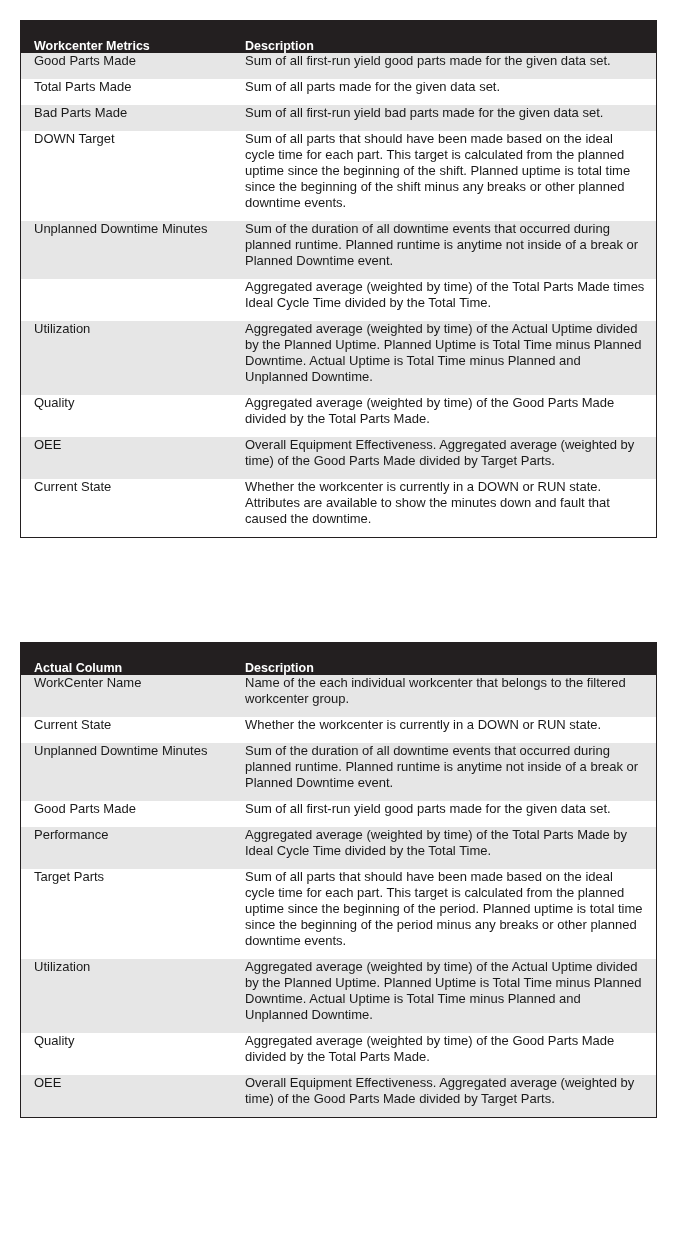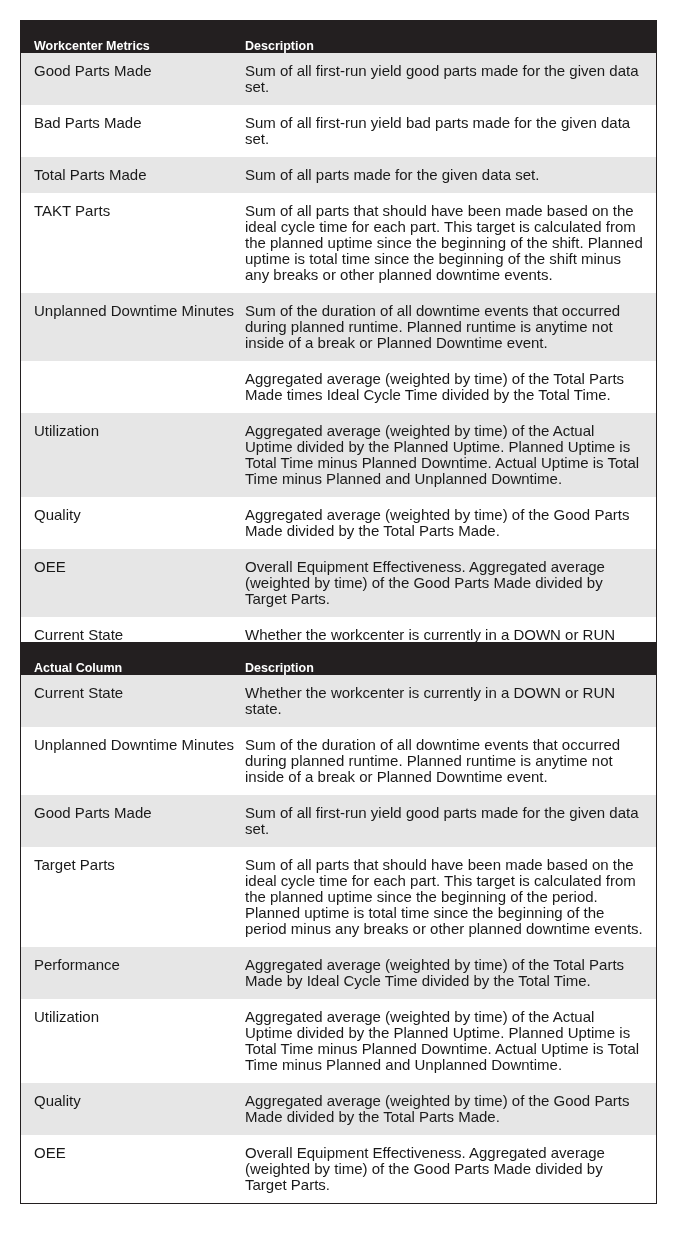--- a/index.html
+++ b/index.html
@@ -1,49 +1,49 @@
 <!DOCTYPE html>
 <html><head>
 <meta charset="utf-8">
 <style>
   html, body { margin: 0; padding: 0; background: #ffffff; }
   body { width: 676px; height: 1246px; position: relative; font-family: "Liberation Sans", sans-serif; color: #1a1a1a; }
   .tbl { position: absolute; left: 20px; width: 635px; border: 1px solid #231f20; background: #fff; box-sizing: content-box; }
   #t1 { top: 20px; }
   #t2 { top: 642px; }
   .hdr { display: flex; background: #231f20; color: #fff; height: 32px; align-items: flex-end; font-size: 12.5px; font-weight: bold; }
-  .row { display: flex; font-size: 15px; line-height: 16px; padding: 10px 0 10px 0; box-sizing: border-box; }
+  .row { display: flex; font-size: 13px; line-height: 16px; padding: 0 0 10px 0; box-sizing: border-box; }
   .row:nth-child(odd) { background: #e6e6e6; }
   .row:nth-child(even) { background: #ffffff; }
   .c1 { width: 224px; padding-left: 13px; box-sizing: border-box; flex: none; }
   .c2 { flex: 1; padding-right: 10px; box-sizing: border-box; }
 </style>
 </head>
 <body>
 
 <div class="tbl" id="t1">
   <div class="hdr">
     <div class="c1">Workcenter Metrics</div>
     <div class="c2">Description</div>
   </div>
   <div class="body">
       <div class="row">
         <div class="c1">Good Parts Made</div>
         <div class="c2">Sum of all first-run yield good parts made for the given data set.</div>
       </div>
       <div class="row">
+        <div class="c1">Total Parts Made</div>
+        <div class="c2">Sum of all parts made for the given data set.</div>
+      </div>
+      <div class="row">
         <div class="c1">Bad Parts Made</div>
         <div class="c2">Sum of all first-run yield bad parts made for the given data set.</div>
       </div>
       <div class="row">
-        <div class="c1">Total Parts Made</div>
-        <div class="c2">Sum of all parts made for the given data set.</div>
-      </div>
-      <div class="row">
-        <div class="c1">TAKT Parts</div>
+        <div class="c1">DOWN Target</div>
         <div class="c2">Sum of all parts that should have been made based on the ideal cycle time for each part.  This target is calculated from the planned uptime since the beginning of the shift.  Planned uptime is total time since the beginning of the shift minus any breaks or other planned downtime events.</div>
       </div>
       <div class="row">
         <div class="c1">Unplanned Downtime Minutes</div>
         <div class="c2">Sum of the duration of all downtime events that occurred during planned runtime.  Planned runtime is anytime not inside of a break or Planned Downtime event.</div>
       </div>
       <div class="row">
         <div class="c1"></div>
         <div class="c2">Aggregated average (weighted by time) of the Total Parts Made times Ideal Cycle Time divided by the Total Time.</div>
       </div>
@@ -66,38 +66,42 @@
     </div>
 </div>
 
 <div class="tbl" id="t2">
   <div class="hdr">
     <div class="c1">Actual Column</div>
     <div class="c2">Description</div>
   </div>
   <div class="body">
       <div class="row">
+        <div class="c1">WorkCenter Name</div>
+        <div class="c2">Name of the each individual workcenter that belongs to the filtered workcenter group.</div>
+      </div>
+      <div class="row">
         <div class="c1">Current State</div>
         <div class="c2">Whether the workcenter is currently in a DOWN or RUN state.</div>
       </div>
       <div class="row">
         <div class="c1">Unplanned Downtime Minutes</div>
         <div class="c2">Sum of the duration of all downtime events that occurred during planned runtime.  Planned runtime is anytime not inside of a break or Planned Downtime event.</div>
       </div>
       <div class="row">
         <div class="c1">Good Parts Made</div>
         <div class="c2">Sum of all first-run yield good parts made for the given data set.</div>
       </div>
       <div class="row">
+        <div class="c1">Performance</div>
+        <div class="c2">Aggregated average (weighted by time) of the Total Parts Made by Ideal Cycle Time divided by the Total Time.</div>
+      </div>
+      <div class="row">
         <div class="c1">Target Parts</div>
         <div class="c2">Sum of all parts that should have been made based on the ideal cycle time for each part.  This target is calculated from the planned uptime since the beginning of the period.  Planned uptime is total time since the beginning of the period minus any breaks or other planned downtime events.</div>
-      </div>
-      <div class="row">
-        <div class="c1">Performance</div>
-        <div class="c2">Aggregated average (weighted by time) of the Total Parts Made by Ideal Cycle Time divided by the Total Time.</div>
       </div>
       <div class="row">
         <div class="c1">Utilization</div>
         <div class="c2">Aggregated average (weighted by time) of the Actual Uptime divided by the Planned Uptime.  Planned Uptime is Total Time minus Planned Downtime.  Actual Uptime is Total Time minus Planned and Unplanned Downtime.</div>
       </div>
       <div class="row">
         <div class="c1">Quality</div>
         <div class="c2">Aggregated average (weighted by time) of the Good Parts Made divided by the Total Parts Made.</div>
       </div>
       <div class="row">

